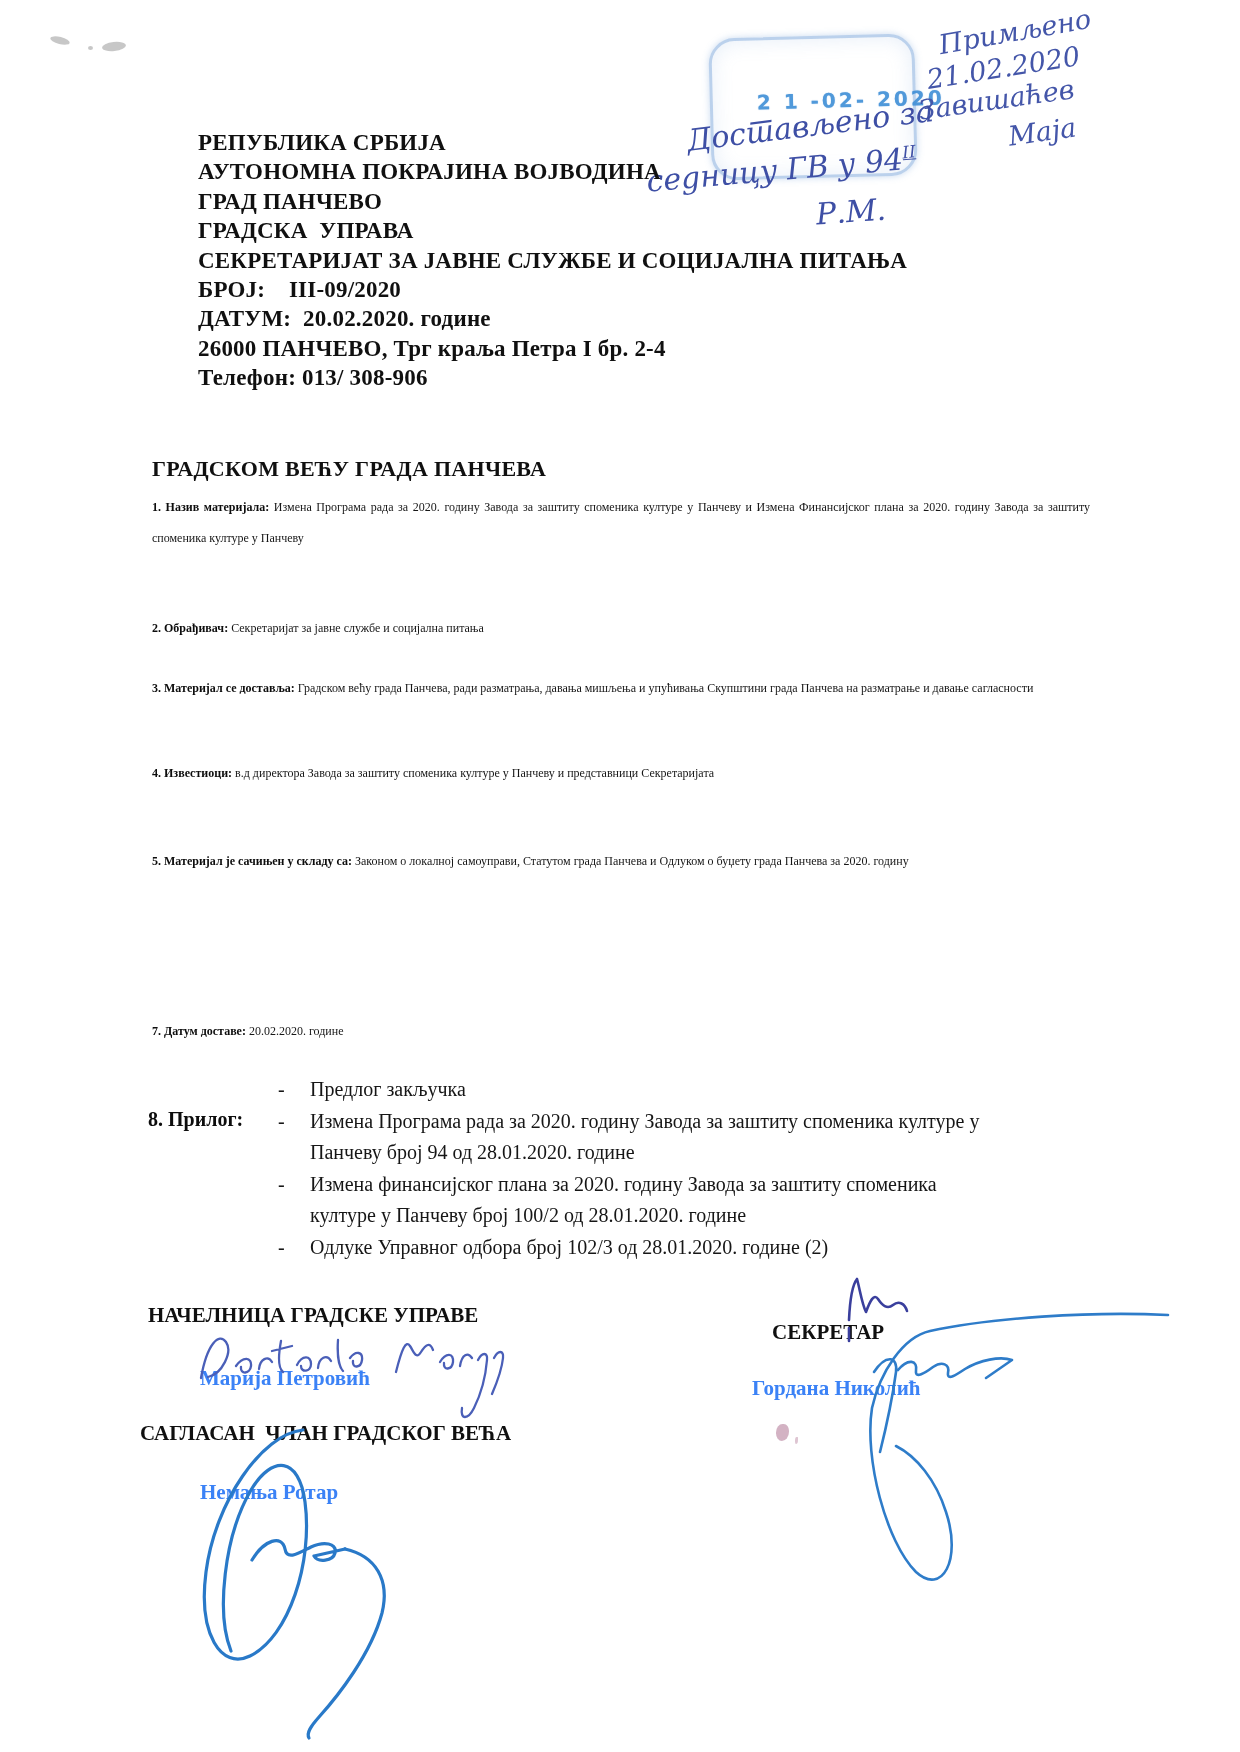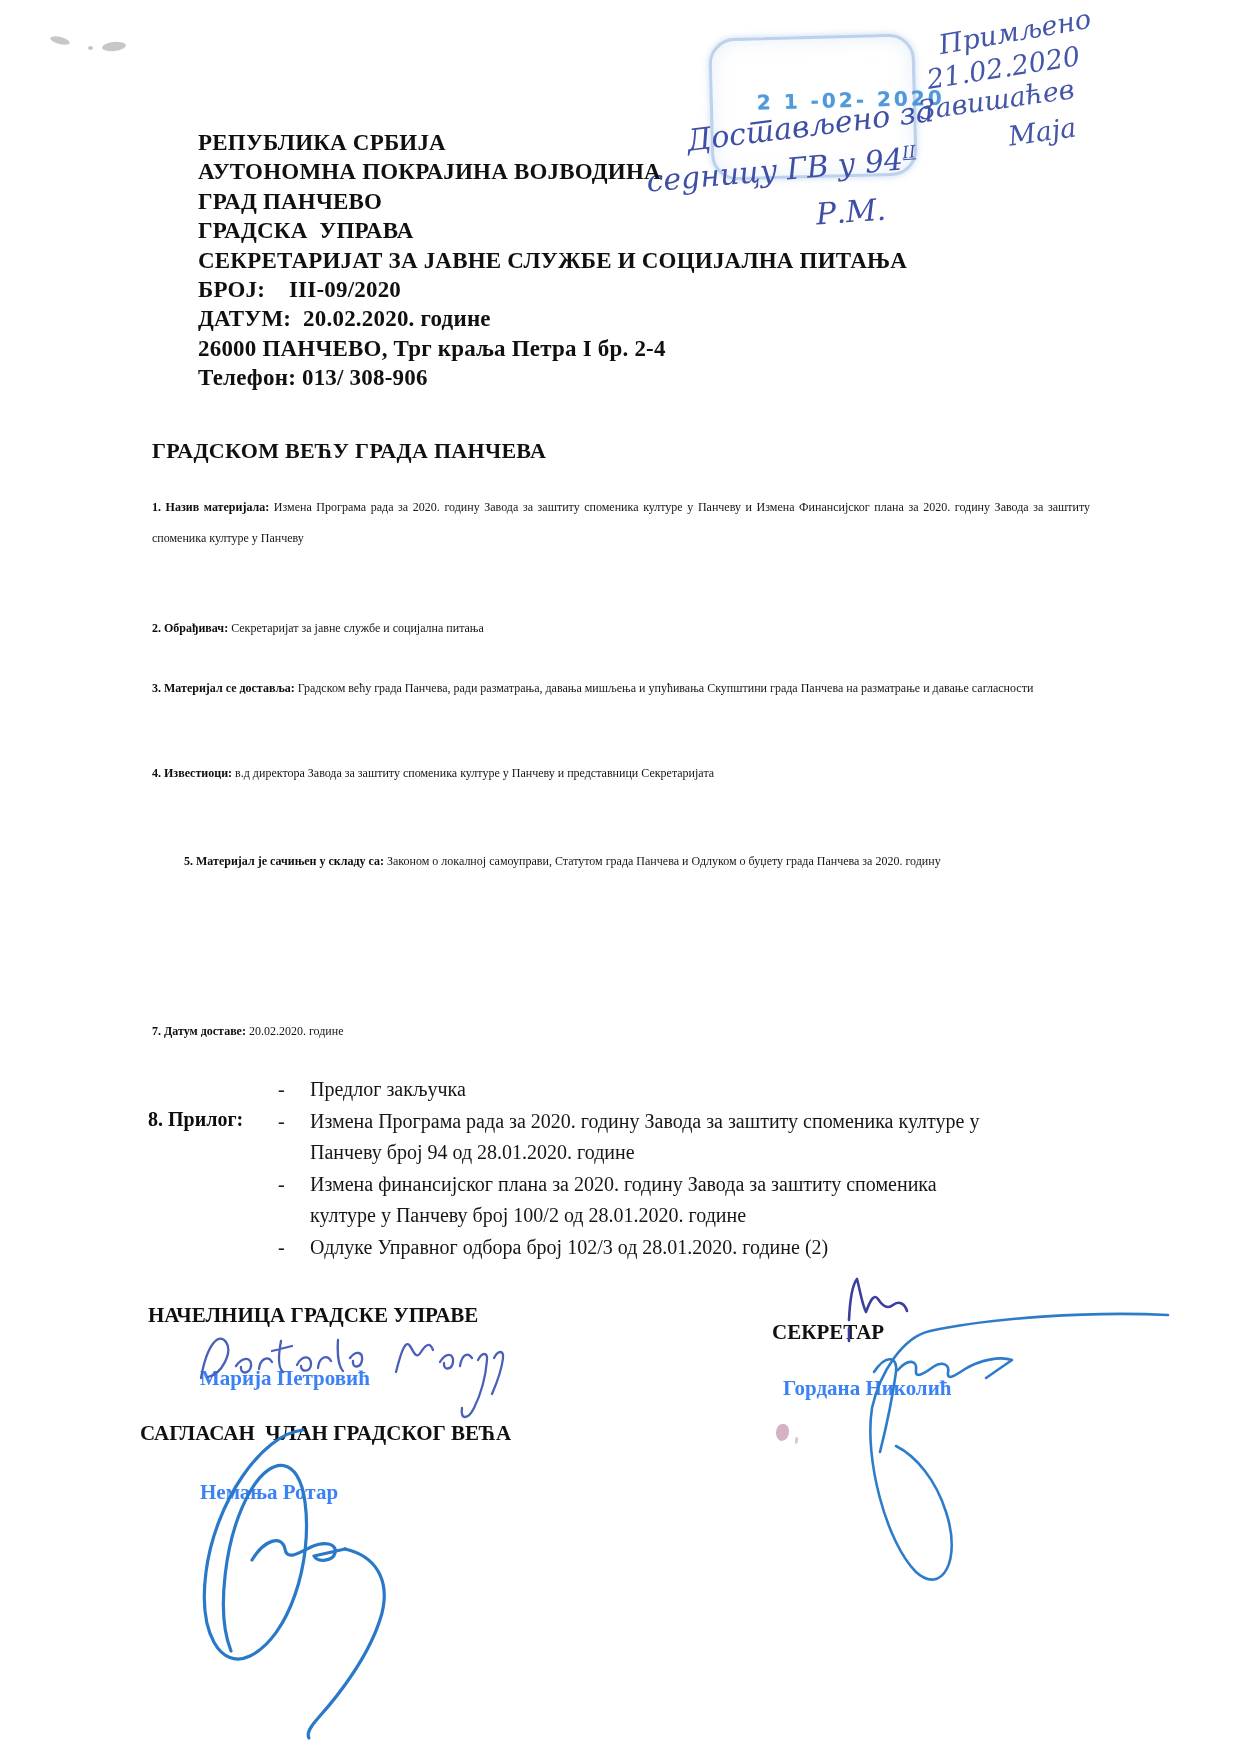--- a/index.html
+++ b/index.html
@@ -51,56 +51,56 @@
   .hw.del2{left:646px;top:152px;font-size:30px;transform:rotate(-5deg);color:#3e4fa5;}
   .hw.del2 sup{font-size:17px;text-decoration:underline;}
   .hw.del3{left:816px;top:194px;font-size:30px;transform:rotate(-4deg);color:#3e4fa5;}
   
   .letterhead{position:absolute;left:152px;top:128px;}
   .hline{
     font-weight:bold;font-size:23px;line-height:29.4px;
     white-space:pre;color:#101010;letter-spacing:.2px;margin-left:46px;
   }
   .addressee{
-    position:absolute;left:152px;top:438px;
+    position:absolute;left:152px;top:456px;
     font-weight:bold;font-size:22px;letter-spacing:.3px;color:#101010;white-space:pre;
   }
   
   .item{
     position:absolute;left:152px;width:938px;margin:0;
     font-size:12px;line-height:31px;
   }
   .item b{color:#0d0d0d;}
   .just{text-align:justify;}
   .p1{top:492px;}
   .p2{top:613px;}
   .p3{top:673px;}
   .p4{top:758px;}
-  .p5{top:846px;margin-left:32px;}
+  .p5{top:846px;}
   .p6{top:931px;}
   .p7{top:1016px;}
   
   .item8-label{
     position:absolute;left:148px;top:1074px;
     font-weight:bold;font-size:20px;color:#0d0d0d;white-space:pre;margin-top:34px;
   }
   .attachments{
     position:absolute;left:278px;top:1074px;width:706px;
     margin:0;padding:0;list-style:none;
     font-size:20px;line-height:31.5px;
   }
   .attachments li{position:relative;padding-left:32px;}
   .attachments li::before{content:"-";position:absolute;left:0;top:0;}
   
   .sig-title{position:absolute;font-weight:bold;font-size:21px;color:#101010;white-space:pre;}
   .sig-name{position:absolute;font-weight:bold;font-size:21px;color:#3b82f6;white-space:pre;}
   .t-left{left:148px;top:1303px;}
   .n-left{left:200px;top:1366px;}
   .t-right{left:772px;top:1320px;}
-  .n-right{left:783px;top:1376px;}
+  .n-right{left:752px;top:1376px;}
   .t-agree{left:140px;top:1421px;}
   .n-agree{left:200px;top:1480px;}
   
   .overlay{position:absolute;left:0;top:0;width:1240px;height:1752px;pointer-events:none;}
   .overlay path{fill:none;stroke-linecap:round;stroke-linejoin:round;}
 </style>
 </head>
 <body>
 
 <div class="page">

